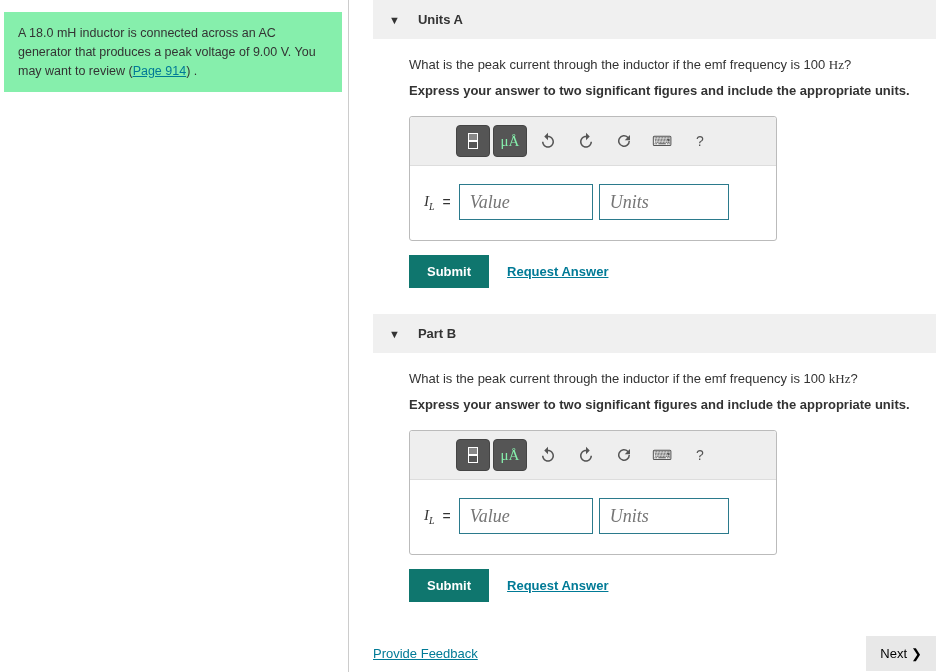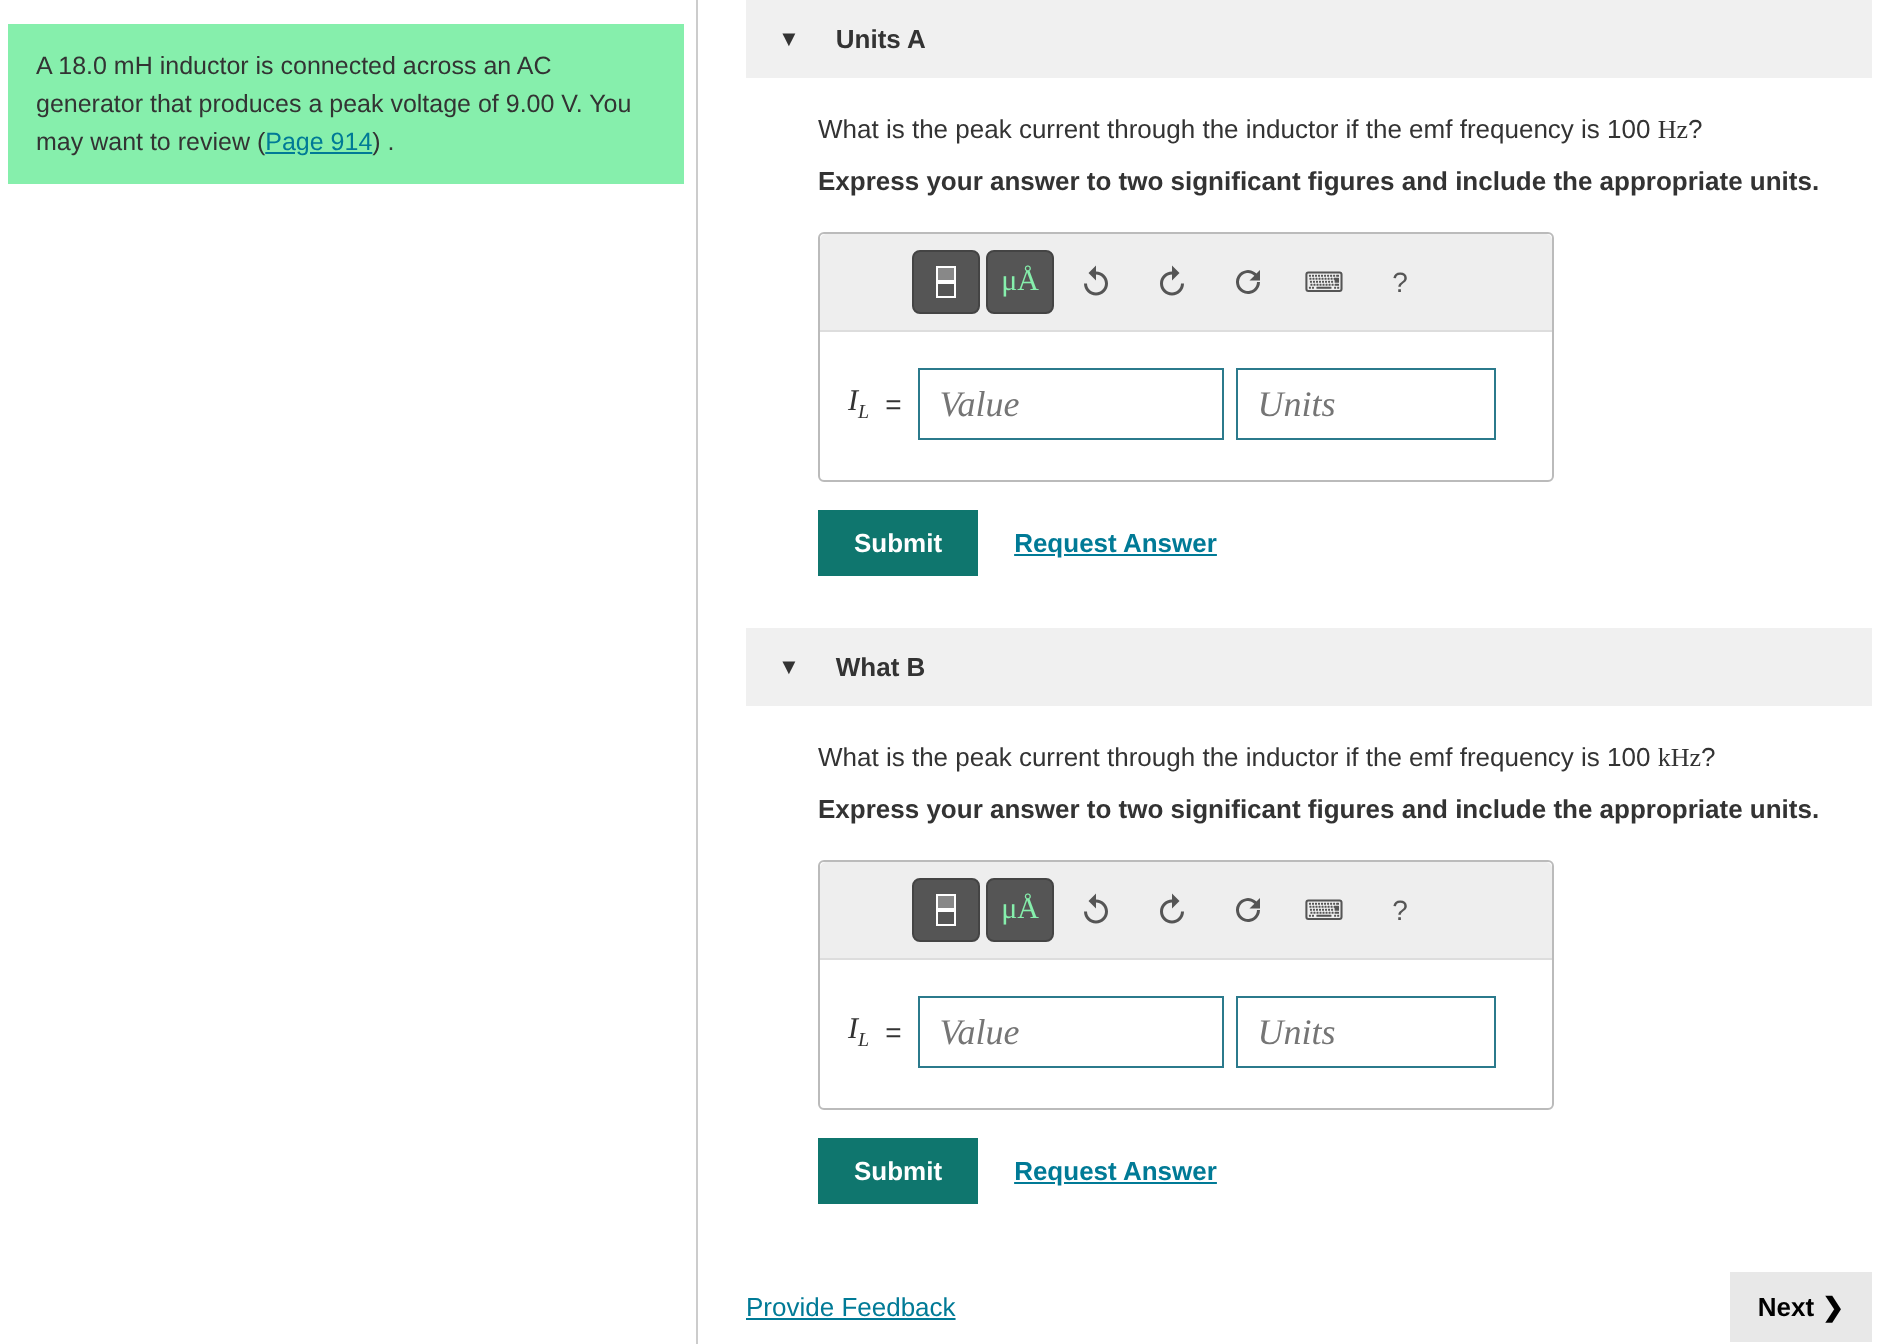--- a/index.html
+++ b/index.html
@@ -21,28 +21,28 @@
     .toolbar-inner { display: flex; align-items: center; gap: 4px; margin-left: 36px; }
     .tool-btn { width: 34px; height: 32px; background: #555; border-radius: 4px; display: flex; align-items: center; justify-content: center; color: #86efac; font-size: 14px; cursor: pointer; border: 1px solid #444; }
     .tool-btn.light { background: transparent; border: none; color: #555; }
     .tool-btn svg { width: 18px; height: 18px; }
     .tool-group { display: flex; gap: 3px; }
     .answer-row { padding: 18px 14px 20px 14px; display: flex; align-items: center; gap: 6px; }
     .var-label { font-style: italic; font-family: 'Times New Roman', serif; font-size: 15px; text-align: right; }
     .var-label sub { font-size: 10px; font-style: italic; }
     .eq { font-size: 14px; margin: 0 2px; }
     .input-field { border: 1px solid #2b7a8c; height: 36px; padding: 4px 10px; font-size: 18px; font-style: italic; color: #999; font-family: 'Times New Roman', serif; }
-    .value-input { width: 153px; }
+    .value-input { width: 134px; }
     .units-input { width: 130px; }
     .action-row { margin-top: 14px; display: flex; align-items: center; gap: 18px; }
     .submit-btn { background: #0f766e; color: #fff; border: none; padding: 9px 18px; font-size: 13px; font-weight: bold; cursor: pointer; }
     .request-link { color: #007a96; text-decoration: underline; font-size: 13px; font-weight: bold; cursor: pointer; }
     .footer { display: flex; justify-content: space-between; align-items: center; padding: 8px 0 12px 0; }
     .feedback-link { color: #007a96; text-decoration: underline; font-size: 13px; cursor: pointer; }
-    .next-btn { background: #e8e8e8; border: none; padding: 10px 14px; font-size: 13px; cursor: pointer; display: flex; align-items: center; gap: 4px; font-weight: bold; }
+    .next-btn { background: #e8e8e8; border: none; padding: 10px 14px; font-size: 13px; cursor: pointer; display: flex; align-items: center; gap: 4px; }
     .unit-hz { font-family: 'Times New Roman', serif; }
     .fraction-icon { display: flex; flex-direction: column; align-items: center; line-height: 1; }
     .fraction-icon .top, .fraction-icon .bot { width: 10px; height: 8px; border: 1px solid #fff; font-size: 7px; display:flex; align-items:center; justify-content:center; }
     .fraction-icon .top { background: rgba(255,255,255,0.3); }
     .mu-a { font-family: 'Times New Roman', serif; font-size: 15px; }
     .keyboard-icon { font-size: 14px; }
   </style>
 </head>
 <body>
 
@@ -109,21 +109,21 @@
         </div>
       </div>
       <div class="action-row">
         <button class="submit-btn">Submit</button>
         <a class="request-link">Request Answer</a>
       </div>
     </div>
 
     <div class="part-header">
       <span class="arrow">▼</span>
-      <span class="title">What B</span>
+      <span class="title">Part B</span>
     </div>
     <div class="part-body">
       <p class="question">
         <span>What is the peak current through the inductor if the emf frequency is 100 </span><span class="unit-hz">kHz</span><span>?</span>
       </p>
       <p class="instruction">Express your answer to two significant figures and include the appropriate units.</p>
       <div class="answer-box">
         <div class="toolbar">
           <div class="toolbar-inner">
             <div class="tool-group">

